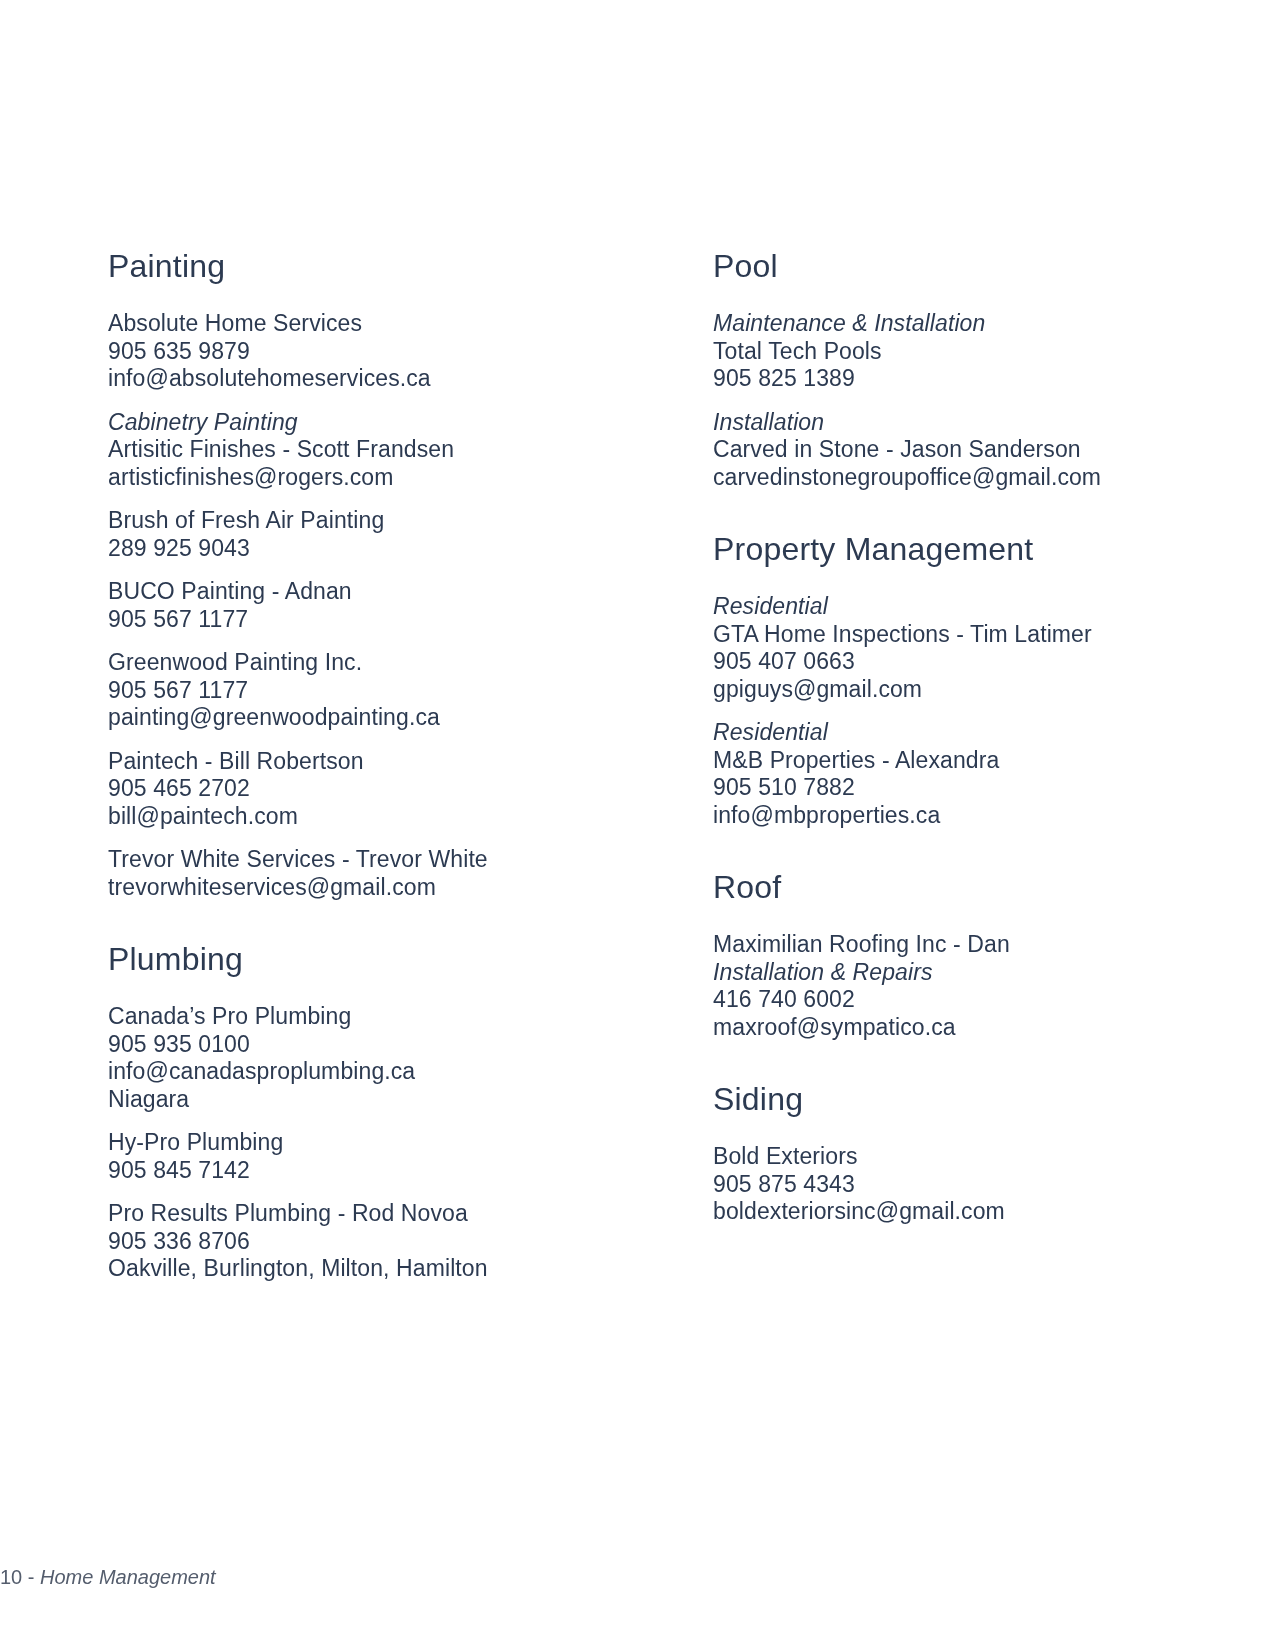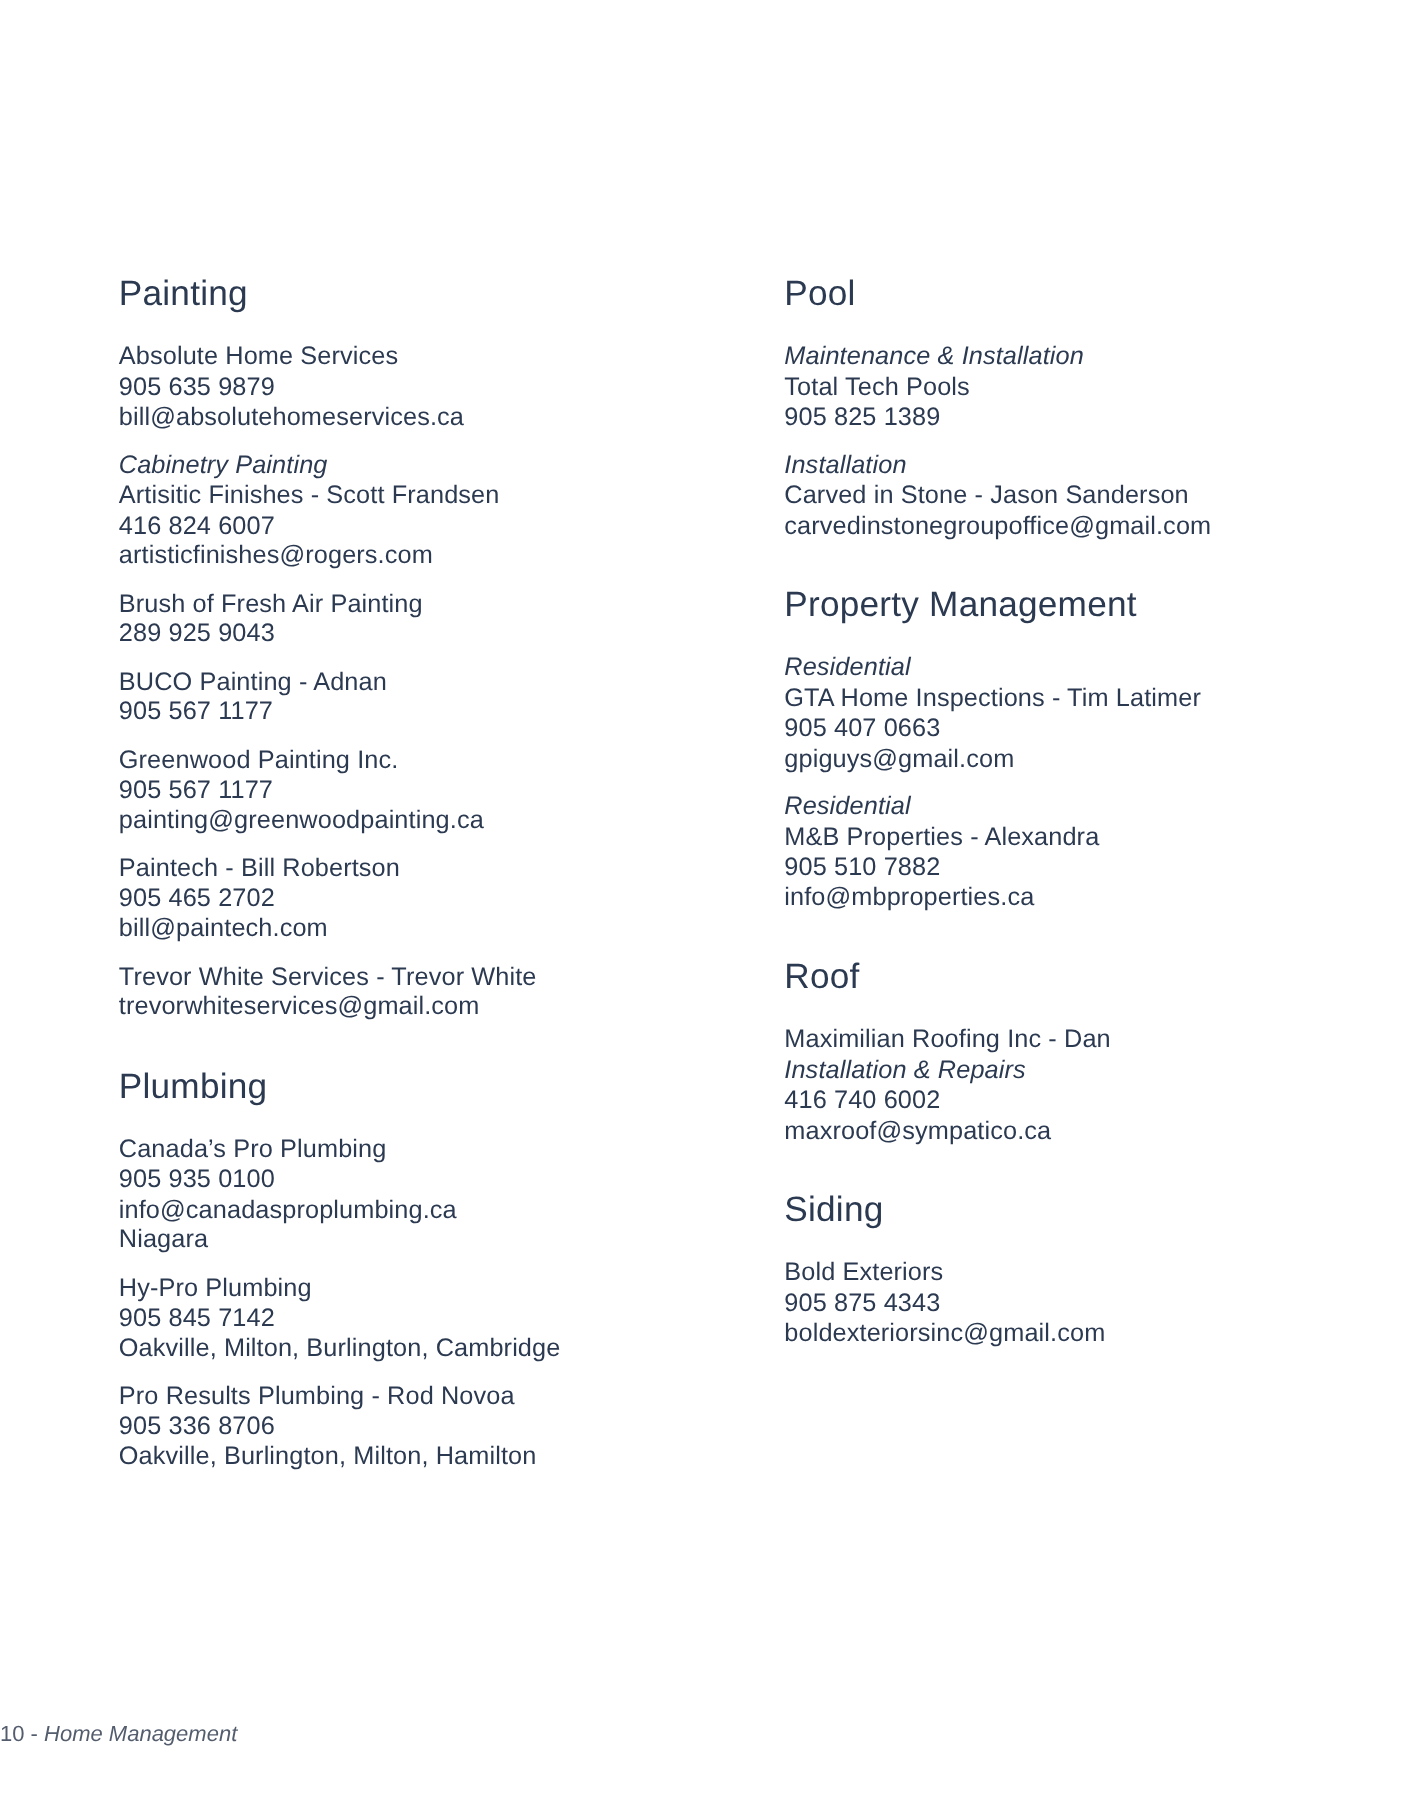--- a/index.html
+++ b/index.html
@@ -41,26 +41,25 @@
 <body>
 
 <div class="page">
   <div class="column col-left">
       <section class="section">
     <h2 class="section-title">Painting</h2>
     <div class="entries">
           <div class="entry">
             <div class="line">Absolute Home Services</div>
             <div class="line">905 635 9879</div>
-            <div class="line">bill@absolutehomeservices.ca</div>
+            <div class="line">info@absolutehomeservices.ca</div>
           </div>
           <div class="entry">
             <div class="line italic">Cabinetry Painting</div>
             <div class="line">Artisitic Finishes - Scott Frandsen</div>
-            <div class="line">416 824 6007</div>
             <div class="line">artisticfinishes@rogers.com</div>
           </div>
           <div class="entry">
             <div class="line">Brush of Fresh Air Painting</div>
             <div class="line">289 925 9043</div>
           </div>
           <div class="entry">
             <div class="line">BUCO Painting - Adnan</div>
             <div class="line">905 567 1177</div>
           </div>
@@ -85,21 +84,20 @@
     <div class="entries">
           <div class="entry">
             <div class="line">Canada’s Pro Plumbing</div>
             <div class="line">905 935 0100</div>
             <div class="line">info@canadasproplumbing.ca</div>
             <div class="line">Niagara</div>
           </div>
           <div class="entry">
             <div class="line">Hy-Pro Plumbing</div>
             <div class="line">905 845 7142</div>
-            <div class="line">Oakville, Milton, Burlington, Cambridge</div>
           </div>
           <div class="entry">
             <div class="line">Pro Results Plumbing - Rod Novoa</div>
             <div class="line">905 336 8706</div>
             <div class="line">Oakville, Burlington, Milton, Hamilton</div>
           </div>
         </div>
   </section>
     </div>
   <div class="column col-right">

